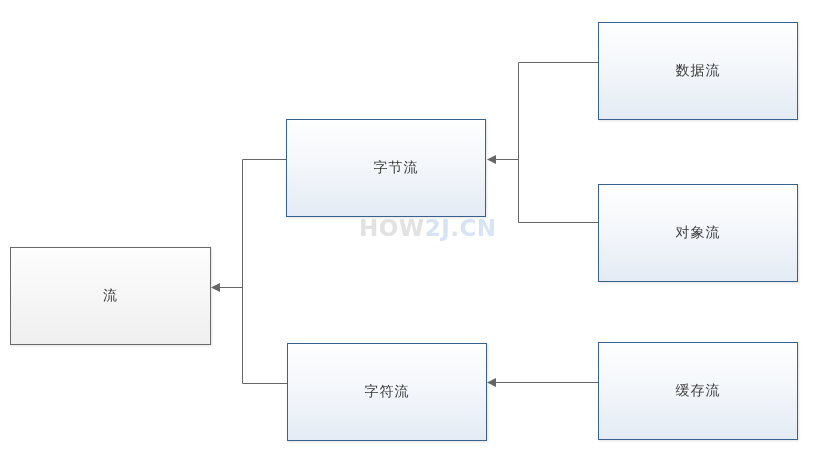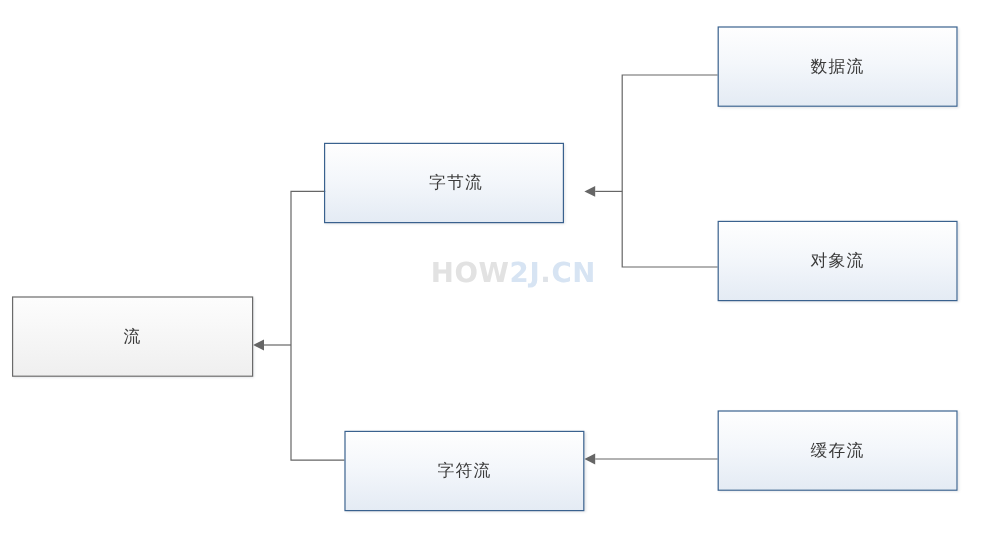--- a/index.html
+++ b/index.html
@@ -17,41 +17,41 @@
   }
   .connectors {
     position: absolute;
     left: 0;
     top: 0;
     pointer-events: none;
   }
   .node {
     position: absolute;
     width: 200px;
-    height: 67px;
+    height: 98px;
     box-sizing: border-box;
     display: flex;
     align-items: center;
     justify-content: center;
     font-size: 14px;
     color: #3a3a3a;
     letter-spacing: 1px;
     box-shadow: 1px 1px 2px rgba(90, 100, 115, 0.18);
   }
   .node-blue {
     border: 1.5px solid #39618e;
     background: linear-gradient(to bottom, #fefefe 0%, #f4f7fb 45%, #e4ebf4 100%);
   }
   .node-gray {
     border: 1.5px solid #6a6a6a;
     background: linear-gradient(to bottom, #fdfdfd 0%, #f6f6f6 50%, #efefef 100%);
   }
   .node-root   { left: 10px;  top: 247px; width: 201px; }
-  .node-byte   { left: 270px; top: 119px; padding-left: 20px; }
-  .node-char   { left: 287px; top: 343px; margin-top: 16px; }
+  .node-byte   { left: 286px; top: 119px; padding-left: 20px; }
+  .node-char   { left: 287px; top: 343px; }
   .node-data   { left: 598px; top: 22px;  }
   .node-object { left: 598px; top: 184px; }
   .node-buffer { left: 598px; top: 342px; }
   .watermark {
     position: absolute;
     left: 359px;
     top: 215px;
     font-size: 23px;
     font-weight: bold;
     letter-spacing: 0.5px;

